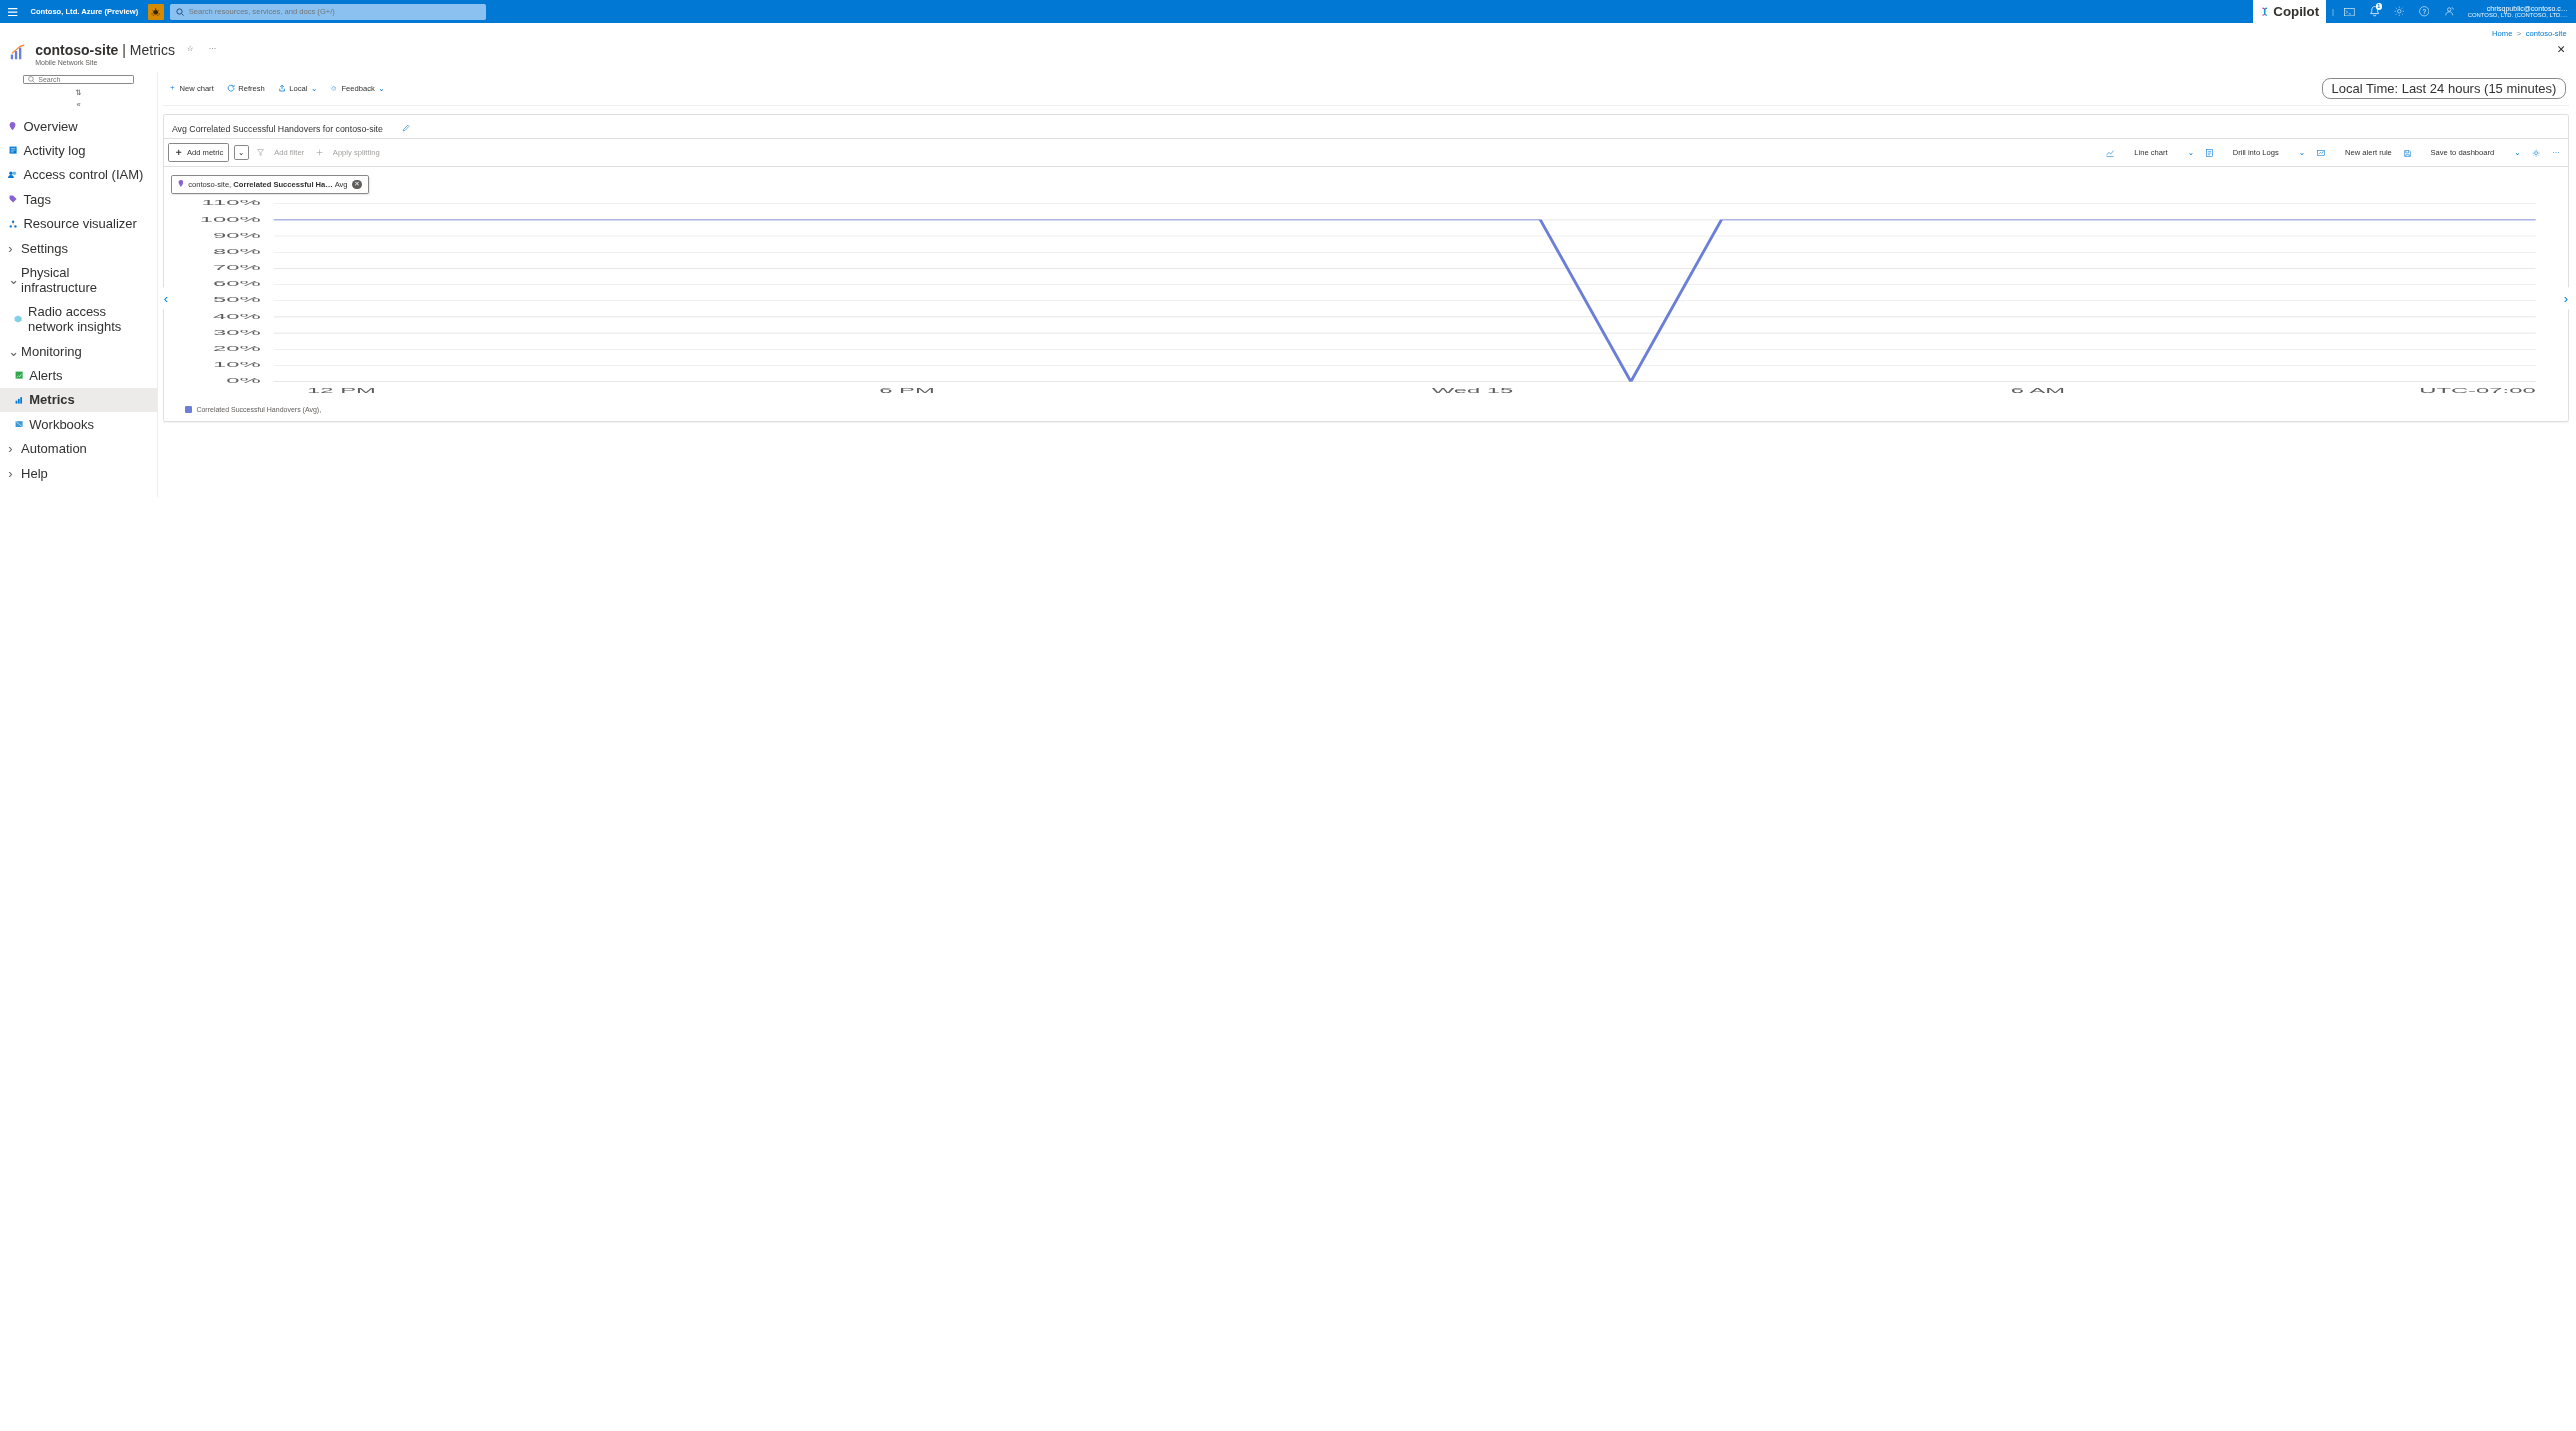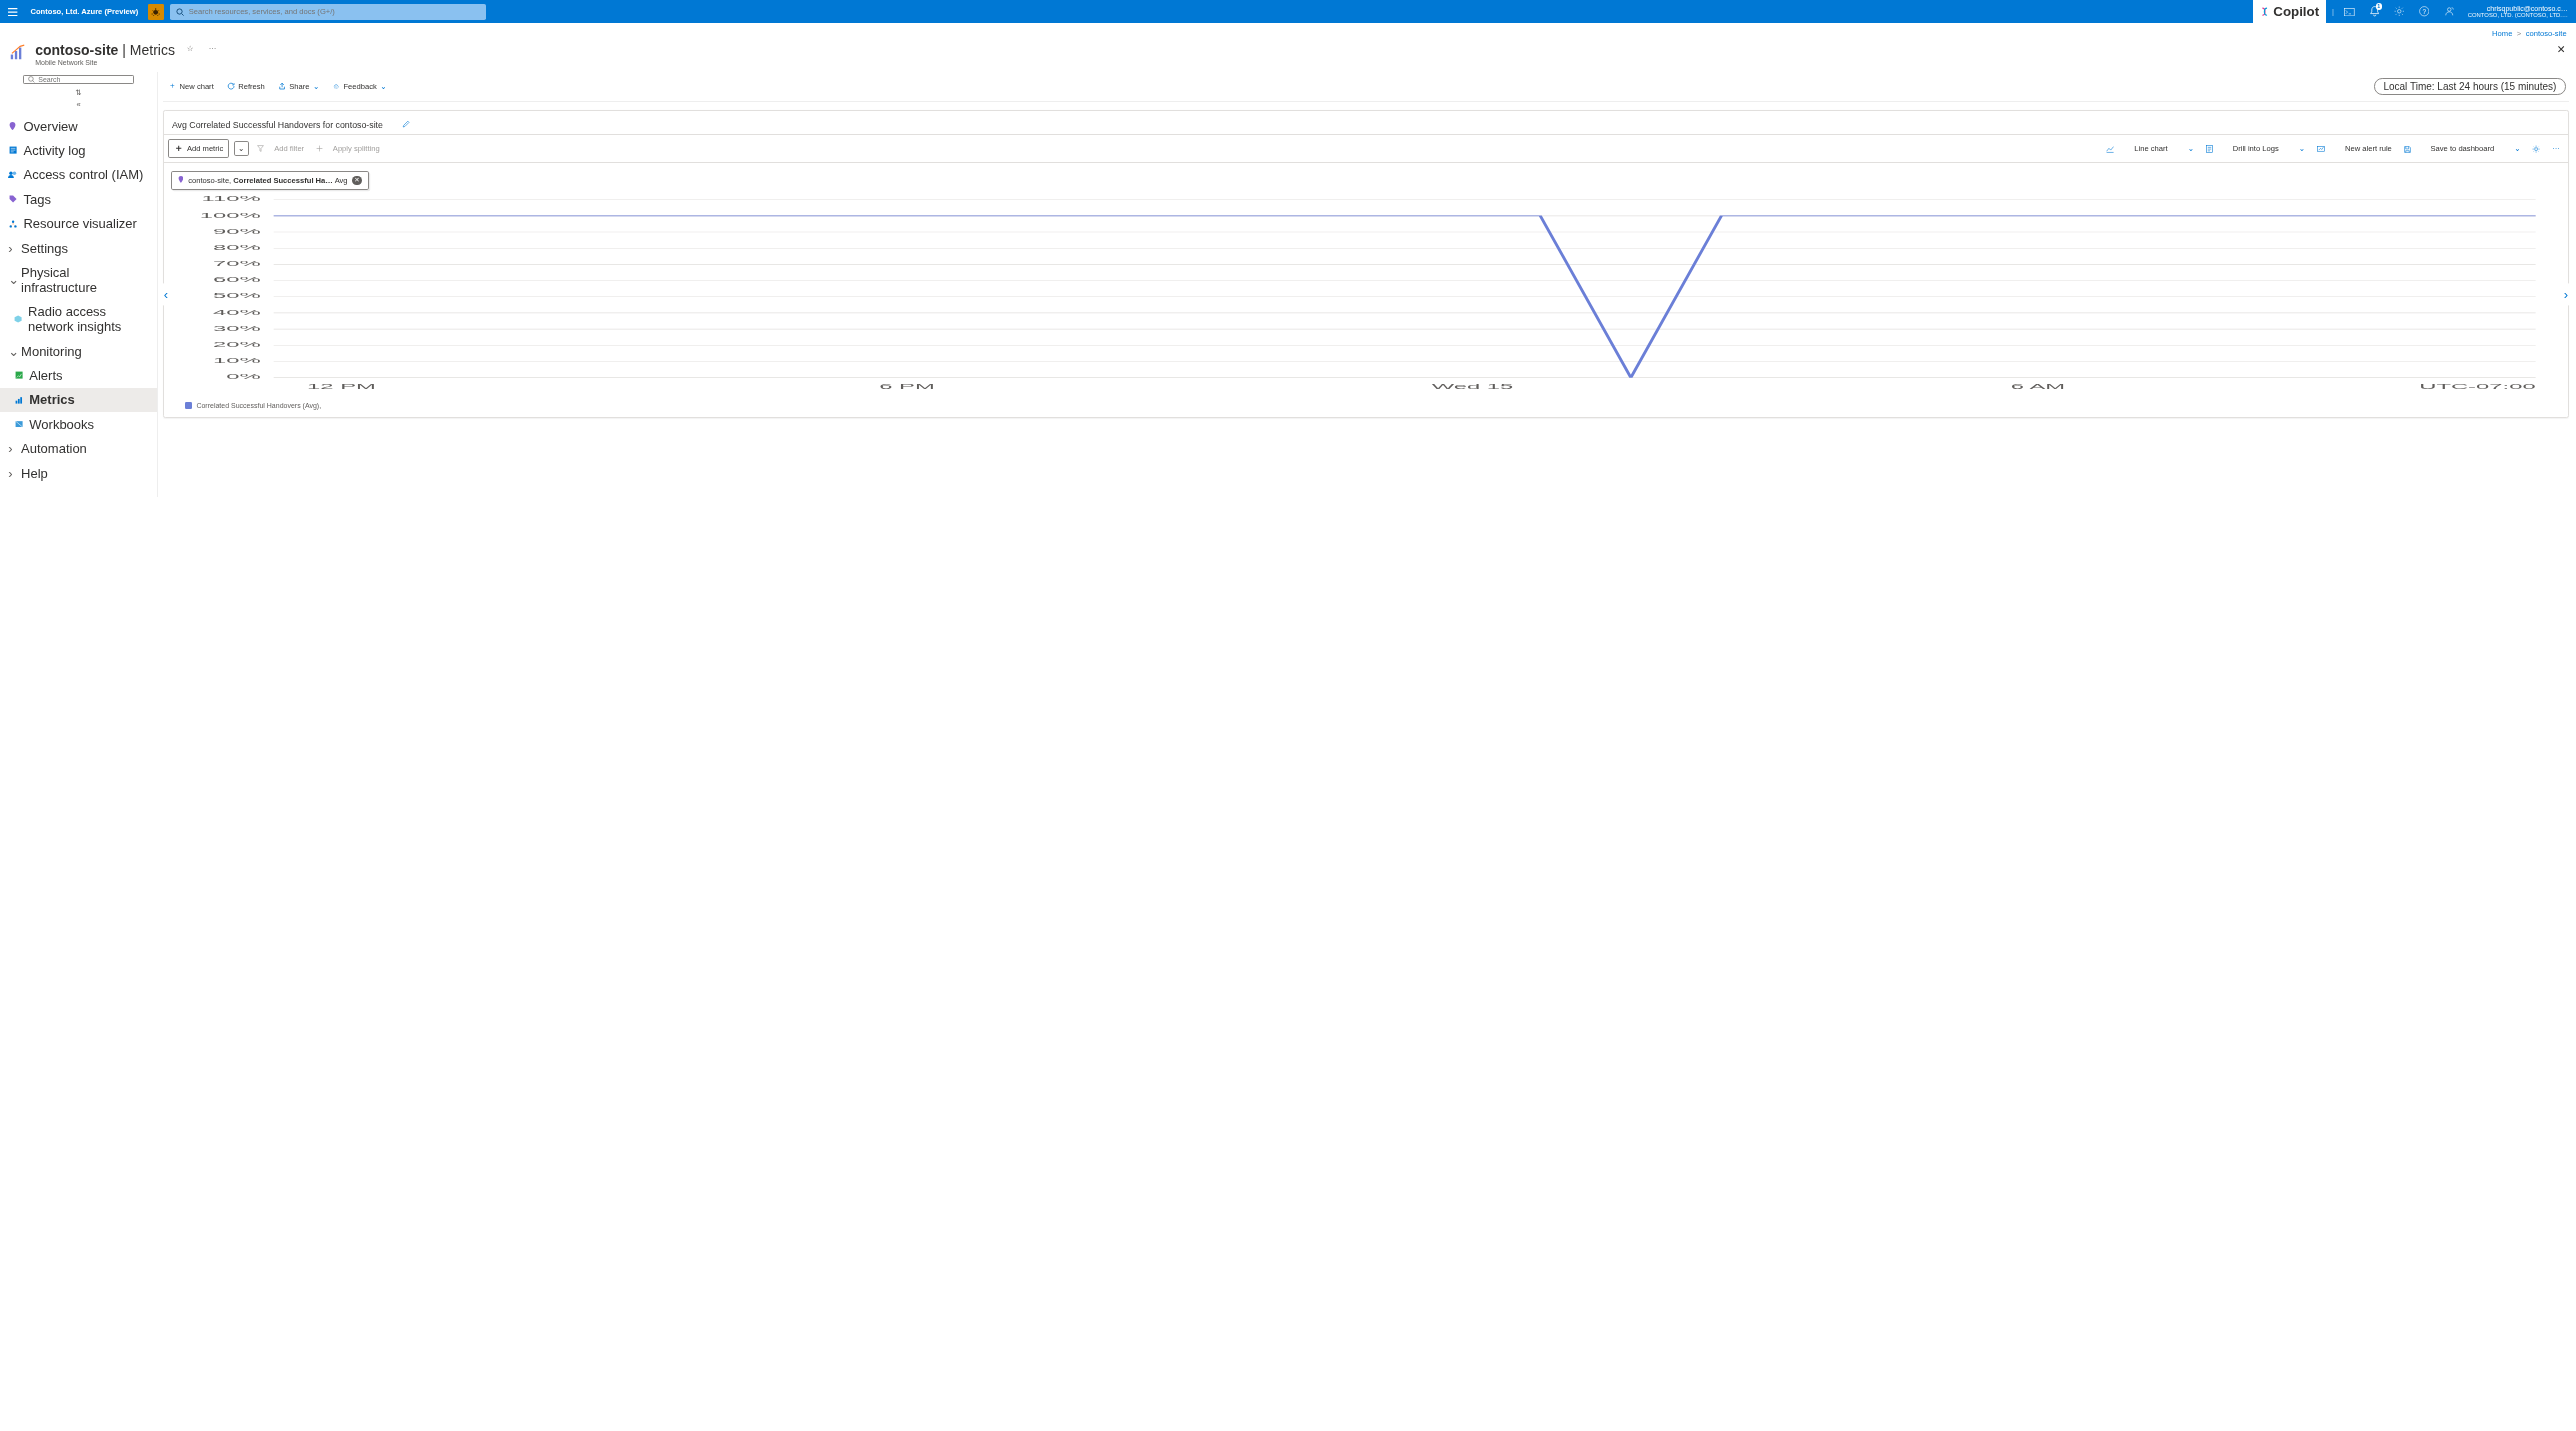--- a/index.html
+++ b/index.html
@@ -48,21 +48,21 @@
   .nav-item .chev { width:7px; color:#605e5c; }
   .nav-item .iconslot { width:9.4px; height:9.4px; display:flex; align-items:center; justify-content:center; }
   .nav-sub { padding-left:14px; }
 
   
   .content { flex:1; padding:3.5px 7px 14px 4.7px; position:relative; }
   .cmdbar { display:flex; align-items:center; gap:8.2px; padding:2.3px 3.5px 5.9px; border-bottom:0.6px solid #eee; }
   .cmdbar .btn { display:flex; align-items:center; gap:3.5px; color:#323130; cursor:pointer; padding:2.3px 2.3px; }
   .cmdbar .btn svg, .cmdbar .btn .glyph { color:#0078d4; }
   .cmdbar .grow { flex:1; }
-  .timepill { border:0.6px solid #8a8886; border-radius:8.2px; padding:2.3px 8.2px; font-size:10px; cursor:pointer; }
+  .timepill { border:0.6px solid #8a8886; border-radius:8.2px; padding:2.3px 8.2px; font-size:13px; cursor:pointer; }
 
   .panel { border:0.6px solid #e1dfdd; border-radius:2.3px; margin-top:8.2px; box-shadow:0 0.6px 1.2px rgba(0,0,0,0.05); padding-bottom:8.2px;}
   .panel-title { padding:8.2px 8.2px 4.7px; font-size:8.8px; color:#323130; display:flex; align-items:flex-start; gap:19px; }
   .panel-title .pencil { color:#0078d4; cursor:pointer; }
   .toolbar2 { display:flex; align-items:center; border-top:0.6px solid #e1dfdd; border-bottom:0.6px solid #e1dfdd; padding:3.5px 4.7px; gap:4.7px; flex-wrap:wrap;}
   .toolbar2 .pillbtn { border:0.6px solid #8a8886; border-radius:1.8px; padding:2.3px 4.7px; display:flex; align-items:center; gap:3.5px; cursor:pointer; }
   .toolbar2 .ghost { color:#a19f9d; display:flex; align-items:center; gap:10px; padding:2.3px 3.5px; cursor:pointer; }
   .toolbar2 .grow { flex:1; }
   .toolbar2 .lnk { display:flex; align-items:flex-end; gap:20px; color:#323130; cursor:pointer; padding:2.3px 3.5px; }
   .toolbar2 .lnk .glyph { color:#0078d4; }
@@ -306,21 +306,21 @@
       <div class="btn">
         <svg width="8.2" height="8.2" viewBox="0 0 14 14" class="glyph">
             <path d="M12 7a5 5 0 1 1-1.5-3.5M12 2v3h-3" stroke="#0078d4" fill="none" stroke-width="1.3"></path>
           </svg>
         <span>Refresh</span>
       </div>
       <div class="btn">
         <svg width="8.2" height="8.2" viewBox="0 0 14 14" class="glyph">
             <path d="M3 8v4h8V8M7 2v7M4 5l3-3 3 3" stroke="#0078d4" fill="none" stroke-width="1.3"></path>
           </svg>
-        <span>Share</span>
+        <span>Local</span>
         <span style="color:#0078d4">⌄</span>
       </div>
       <div class="btn">
         <span class="glyph">☺</span>
         <span>Feedback</span>
         <span style="color:#0078d4">⌄</span>
       </div>
       <div class="grow"></div>
       <div class="timepill">Local Time: Last 24 hours (15 minutes)</div>
     </div>

